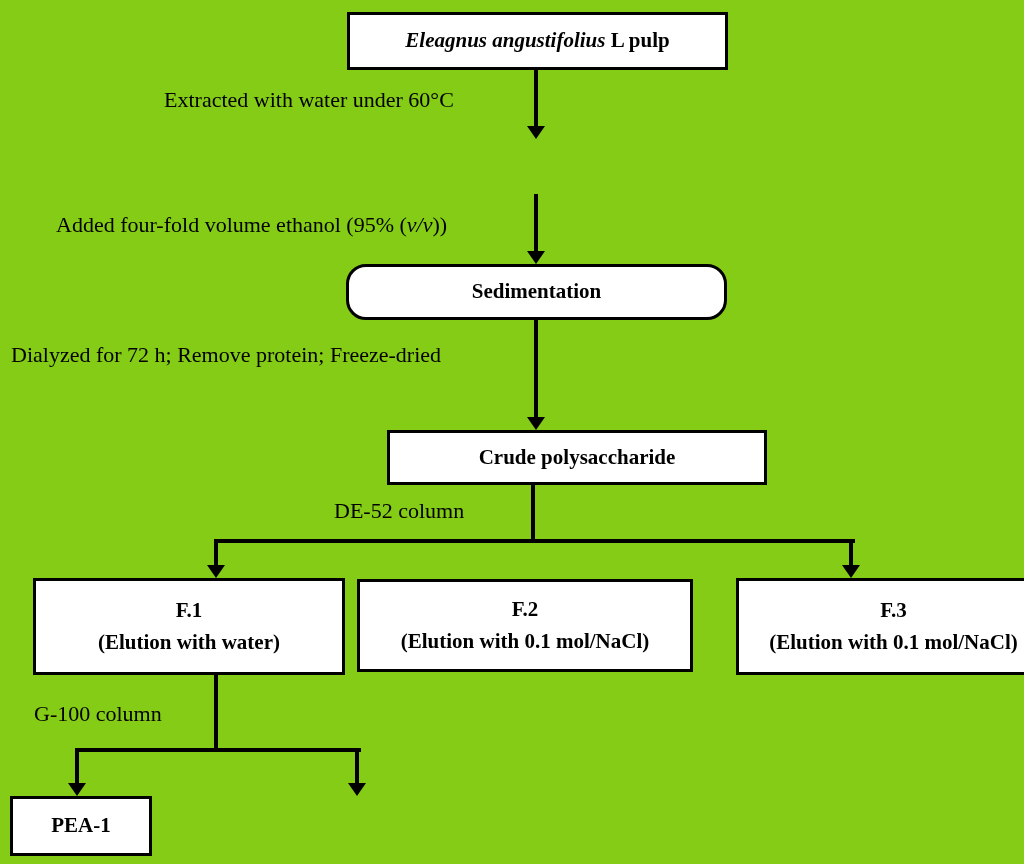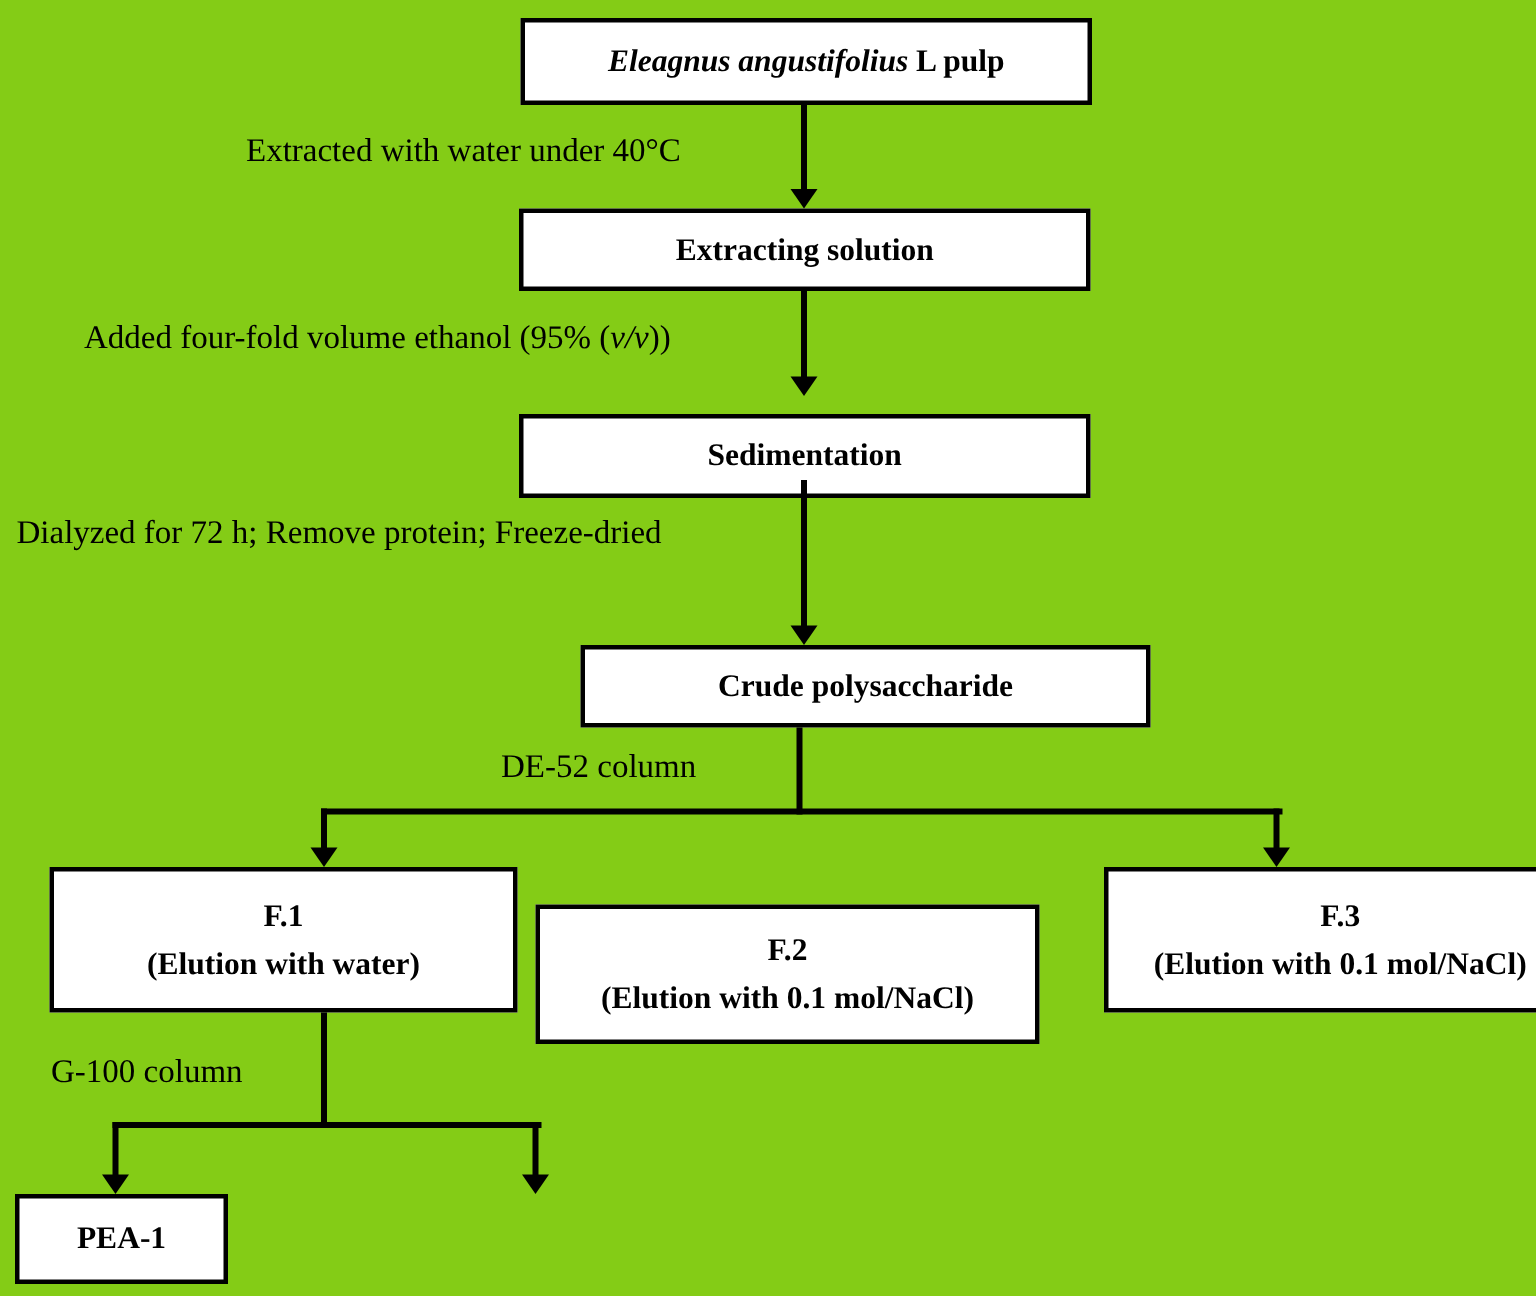--- a/index.html
+++ b/index.html
@@ -55,53 +55,50 @@
 </style>
 </head>
 <body>
 
 <div class="canvas">
 
   <div class="box" style="left:347px; top:12px; width:381px; height:58px;">
     <div><span class="ital">Eleagnus angustifolius</span><span> L pulp</span></div>
   </div>
 
-  <div class="box" style="left:346px; top:139px; width:381px; height:55px;">
-    <div>Extracting solution</div>
-  </div>
 
-  <div class="box" style="left:346px; top:276px; width:381px; height:56px;">
+  <div class="box" style="left:346px; top:264px; width:381px; height:56px;border-radius:20px;">
     <div>Sedimentation</div>
   </div>
 
   <div class="box" style="left:344px; top:430px; width:380px; height:55px;margin-left:43px;">
     <div>Crude polysaccharide</div>
   </div>
 
   <div class="box" style="left:33px; top:578px; width:312px; height:97px;">
     <div>F.1</div>
     <div class="subtitle">(Elution with water)</div>
   </div>
 
-  <div class="box" style="left:357px; top:603px; width:336px; height:93px;">
+  <div class="box" style="left:357px; top:579px; width:336px; height:93px;">
     <div>F.2</div>
     <div class="subtitle">(Elution with 0.1 mol/NaCl)</div>
   </div>
 
   <div class="box" style="left:736px; top:578px; width:315px; height:97px;">
     <div>F.3</div>
     <div class="subtitle">(Elution with 0.1 mol/NaCl)</div>
   </div>
 
   <div class="box" style="left:10px; top:796px; width:142px; height:60px;">
     <div>PEA-1</div>
   </div>
 
 
-  <div class="edge-label" style="left:164px; top:87px;">Extracted with water under 40°C</div>
+  <div class="edge-label" style="left:164px; top:87px;">Extracted with water under 60°C</div>
 
   <div class="edge-label" style="left:56px; top:212px;"><span>Added four-fold volume ethanol (95% (</span><span class="ital">v/v</span><span>))</span></div>
 
   <div class="edge-label" style="left:11px; top:342px;">Dialyzed for 72 h; Remove protein; Freeze-dried</div>
 
   <div class="edge-label" style="left:334px; top:498px;">DE-52 column</div>
 
   <div class="edge-label" style="left:34px; top:701px;">G-100 column</div>
 
   <div class="vline" style="left:534px; top:70px; height:58px;"></div>

